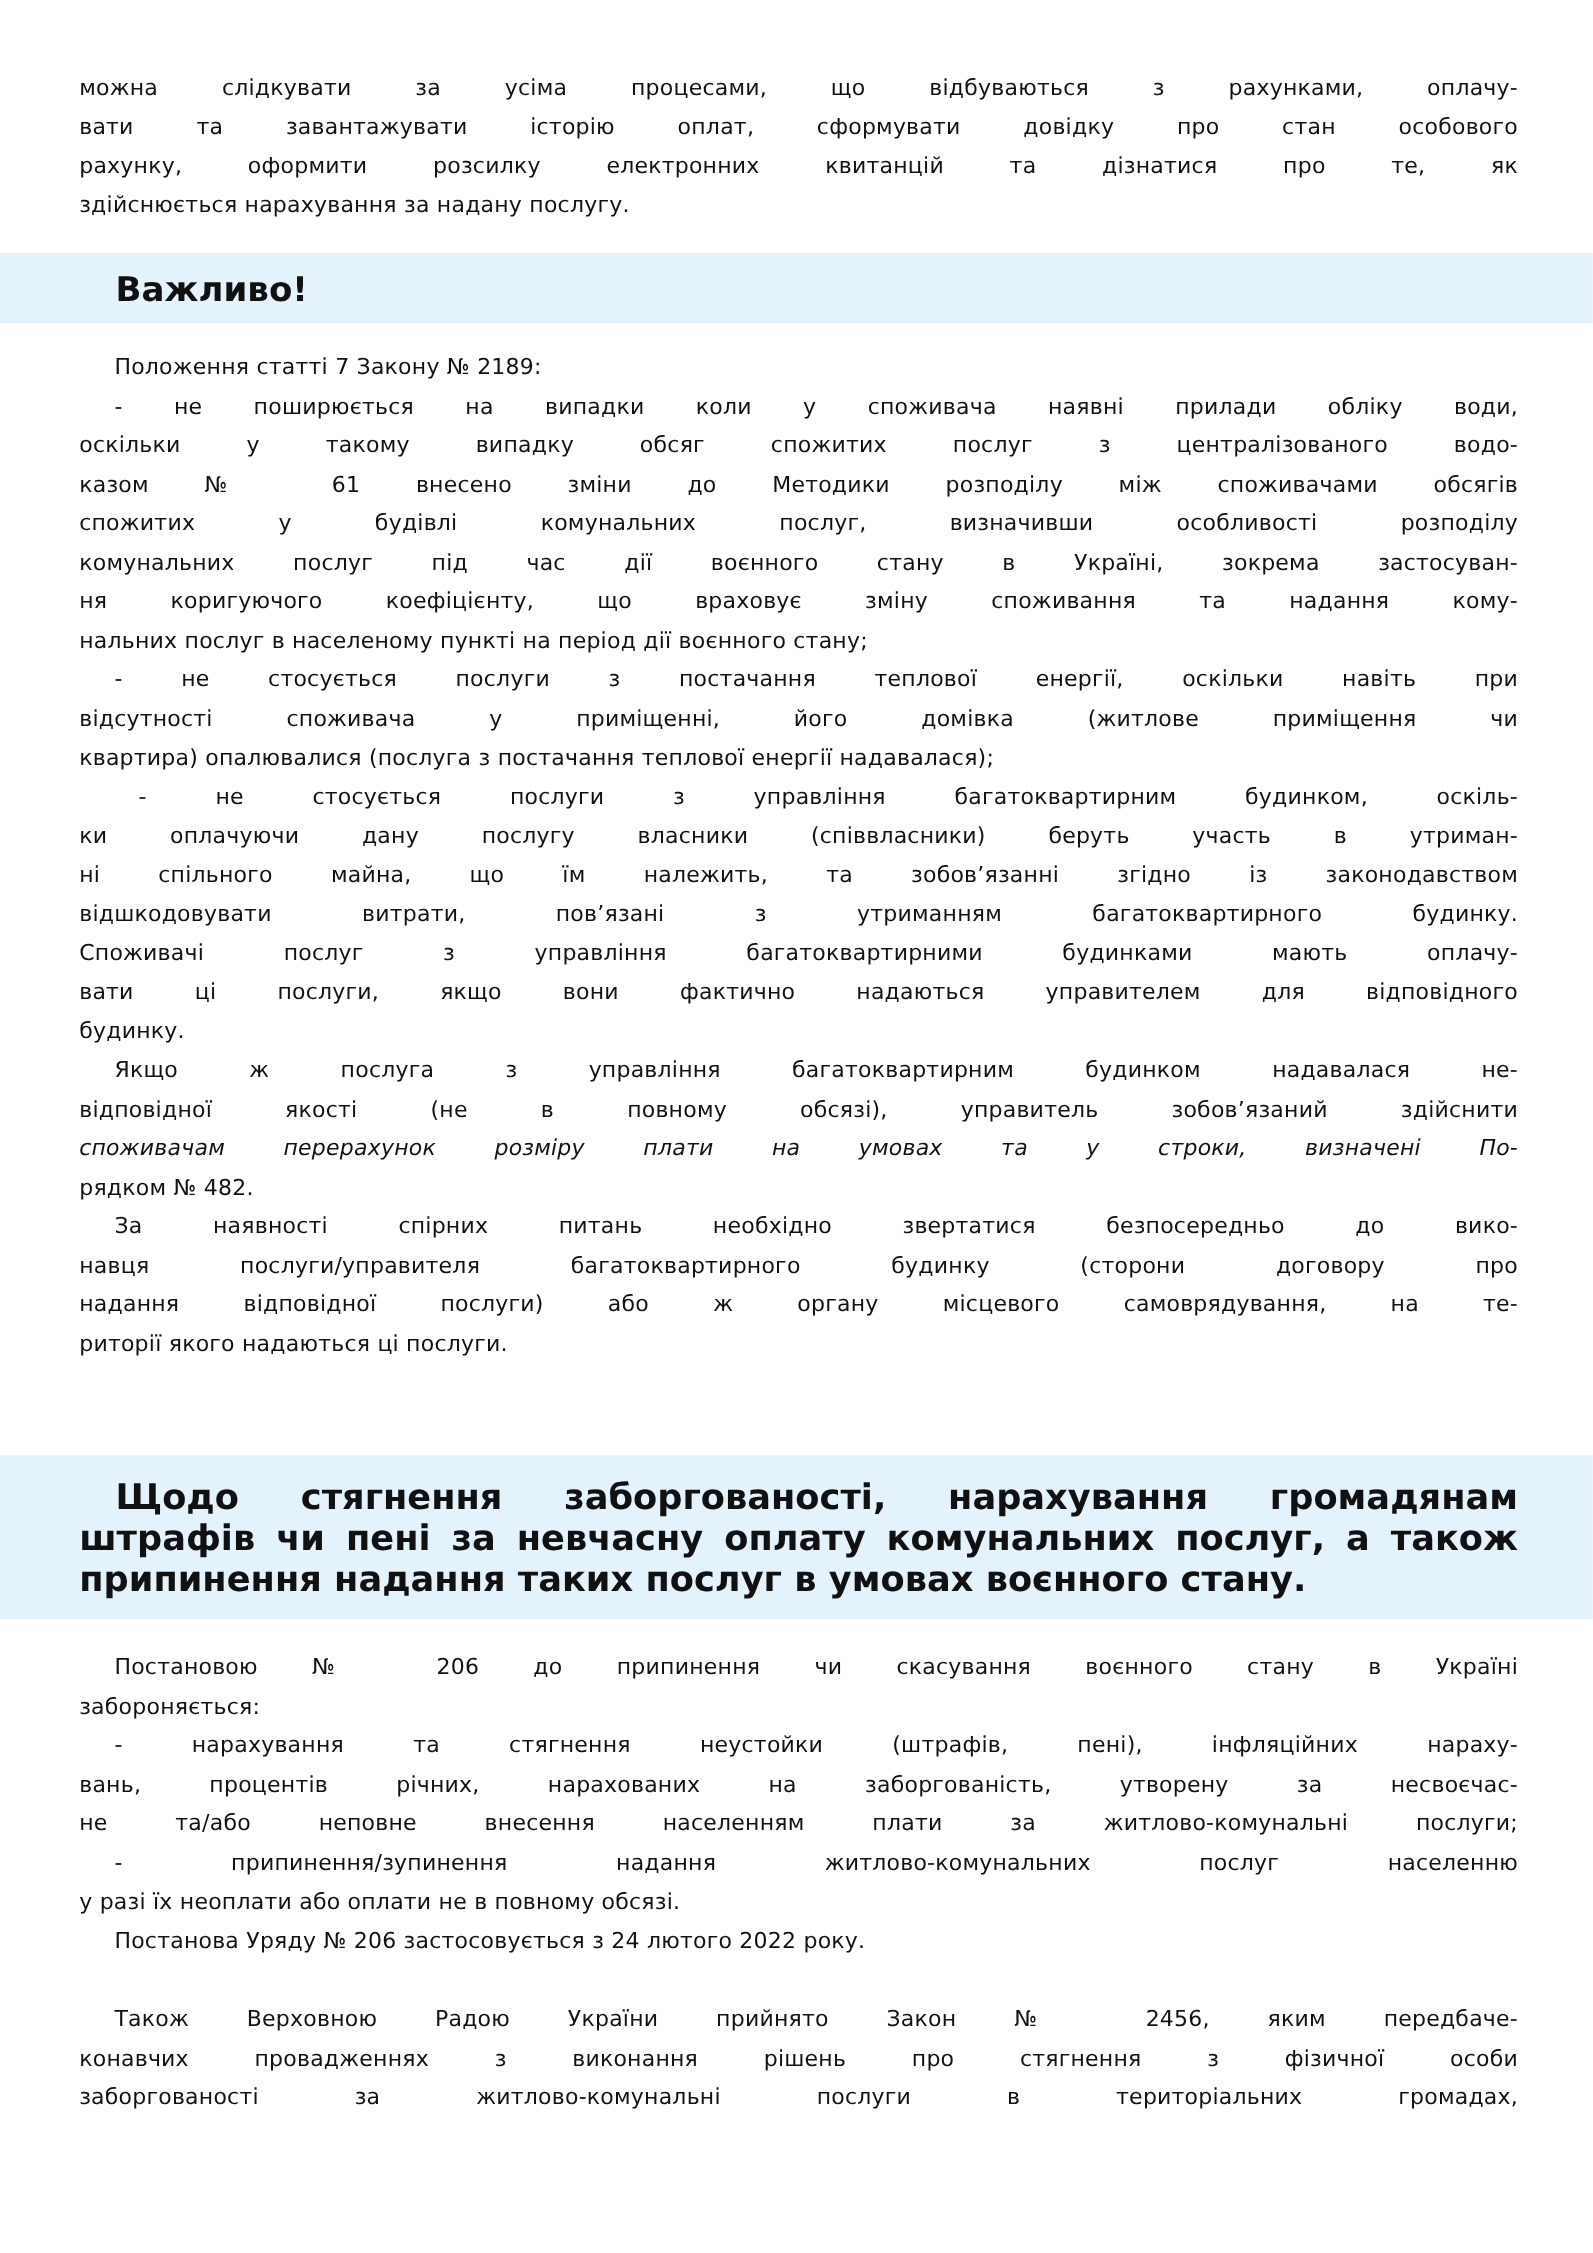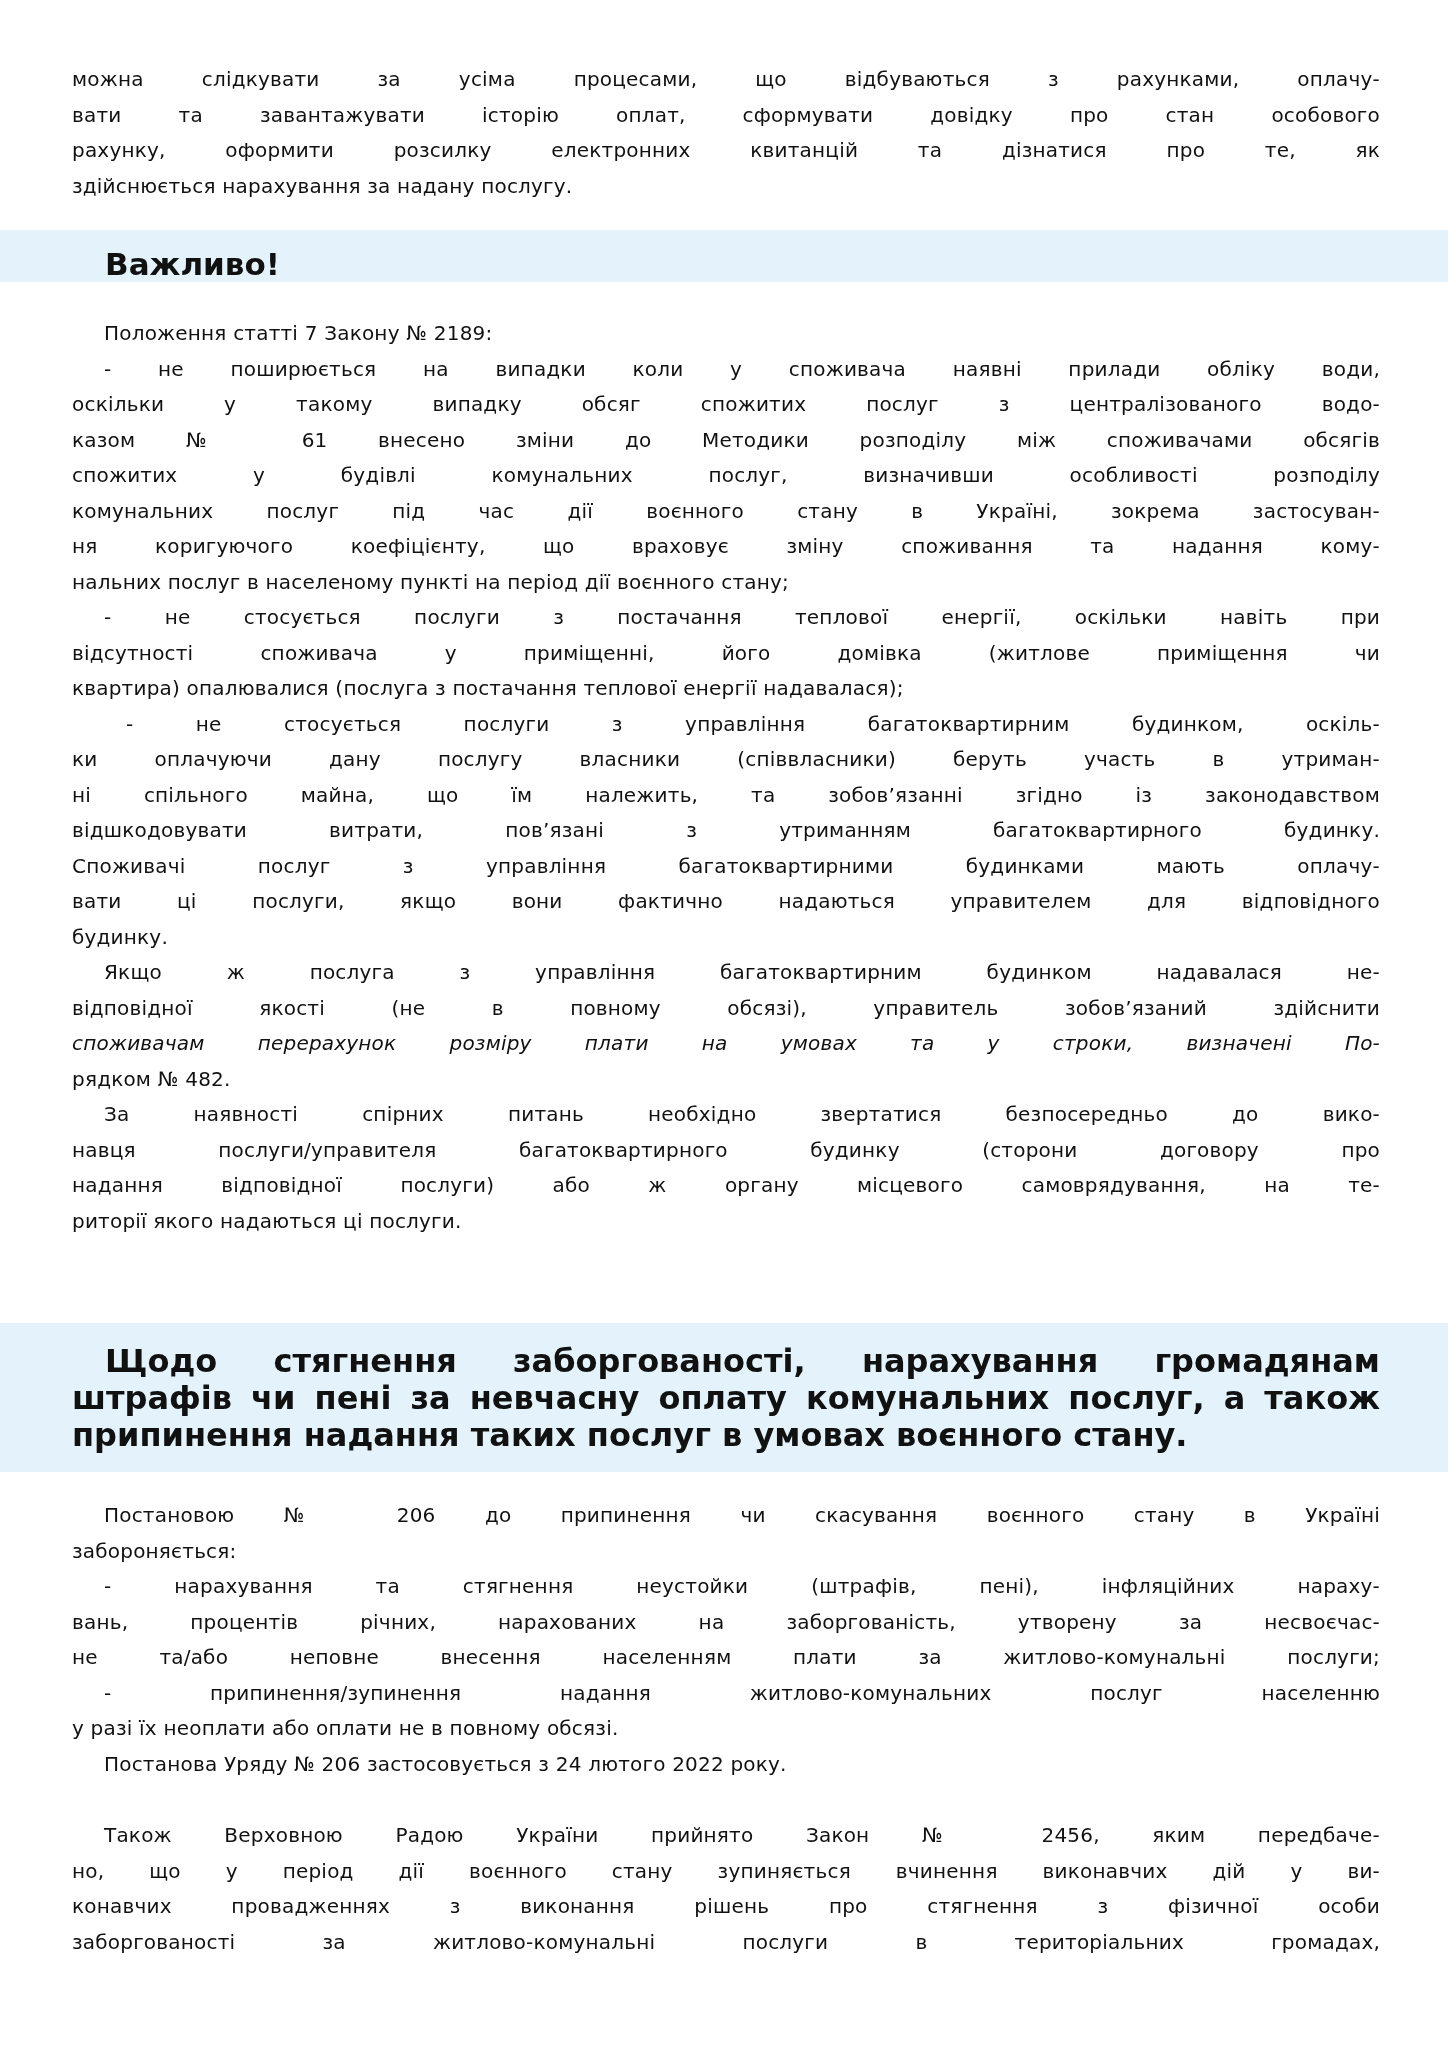--- a/index.html
+++ b/index.html
@@ -5,21 +5,21 @@
   html, body { margin: 0; padding: 0; background: #ffffff; }
   body { width: 1448px; height: 2048px; position: relative; overflow: hidden;
          font-family: "DejaVu Sans", "Liberation Sans", sans-serif; color: #111111; }
   .block { position: absolute; left: 72px; width: 1308px; }
   .line { display: block; font-size: 20px; line-height: 35.5px; height: 35.5px;
           white-space: nowrap; text-align: justify; text-align-last: justify; letter-spacing: 0.2px; }
   .line.last { text-align-last: left; }
   .line.indent { padding-left: 32px; }
   .band { position: absolute; left: 0; width: 1448px; background: #e4f3fb; }
   .band-title { position: absolute; font-weight: bold; color: #111; }
-  #band1 { top: 230px; height: 52px; }
+  #band1 { top: 230px; height: 64px; }
   #band1 .band-title { left: 105px; top: 14px; font-size: 31px; line-height: 40px; }
   #band2 { top: 1323px; height: 149px; }
   #band2 .band-title { left: 72px; top: 20px; width: 1308px; font-size: 32px; }
   #band2 .hline { display: block; height: 37px; line-height: 37px; white-space: nowrap;
                   text-align: justify; text-align-last: justify; }
   #band2 .hline.indent { padding-left: 33px; }
   #band2 .hline.last { text-align-last: left; }
   #p1 { top: 62px; }
   #sec1 { top: 316px; }
   #sec2 { top: 1498px; }
@@ -82,16 +82,15 @@
   <span class="line indent"><span style="white-space: nowrap; word-spacing: 0px;">- нарахування та стягнення неустойки (штрафів, пені), інфляційних нараху-</span></span>
   <span class="line"><span style="white-space: nowrap; word-spacing: 0px;">вань, процентів річних, нарахованих на заборгованість, утворену за несвоєчас-</span></span>
   <span class="line"><span style="white-space: nowrap; word-spacing: 0px;">не та/або неповне внесення населенням плати за житлово-комунальні послуги;</span></span>
   <span class="line indent"><span style="white-space: nowrap; word-spacing: 0px;">- припинення/зупинення надання житлово-комунальних послуг населенню</span></span>
   <span class="line last">у разі їх неоплати або оплати не в повному обсязі.</span>
   <span class="line indent last">Постанова Уряду № 206 застосовується з 24 лютого 2022 року.</span>
 </div>
 
 <div class="block" id="sec3">
   <span class="line indent"><span style="white-space: nowrap; word-spacing: 0px;">Також Верховною Радою України прийнято Закон № 2456, яким передбаче-</span></span>
-  <span class="line"><span style="white-space: nowrap; word-spacing: 0px;">но, що у період дії воєнного стану зупиняється вчинення виконавчих дій у ви-</span></span>
   <span class="line"><span style="white-space: nowrap; word-spacing: 0px;">конавчих провадженнях з виконання рішень про стягнення з фізичної особи</span></span>
   <span class="line"><span style="white-space: nowrap; word-spacing: 0px;">заборгованості за житлово-комунальні послуги в територіальних громадах,</span></span>
 </div>
 
 </body></html>

